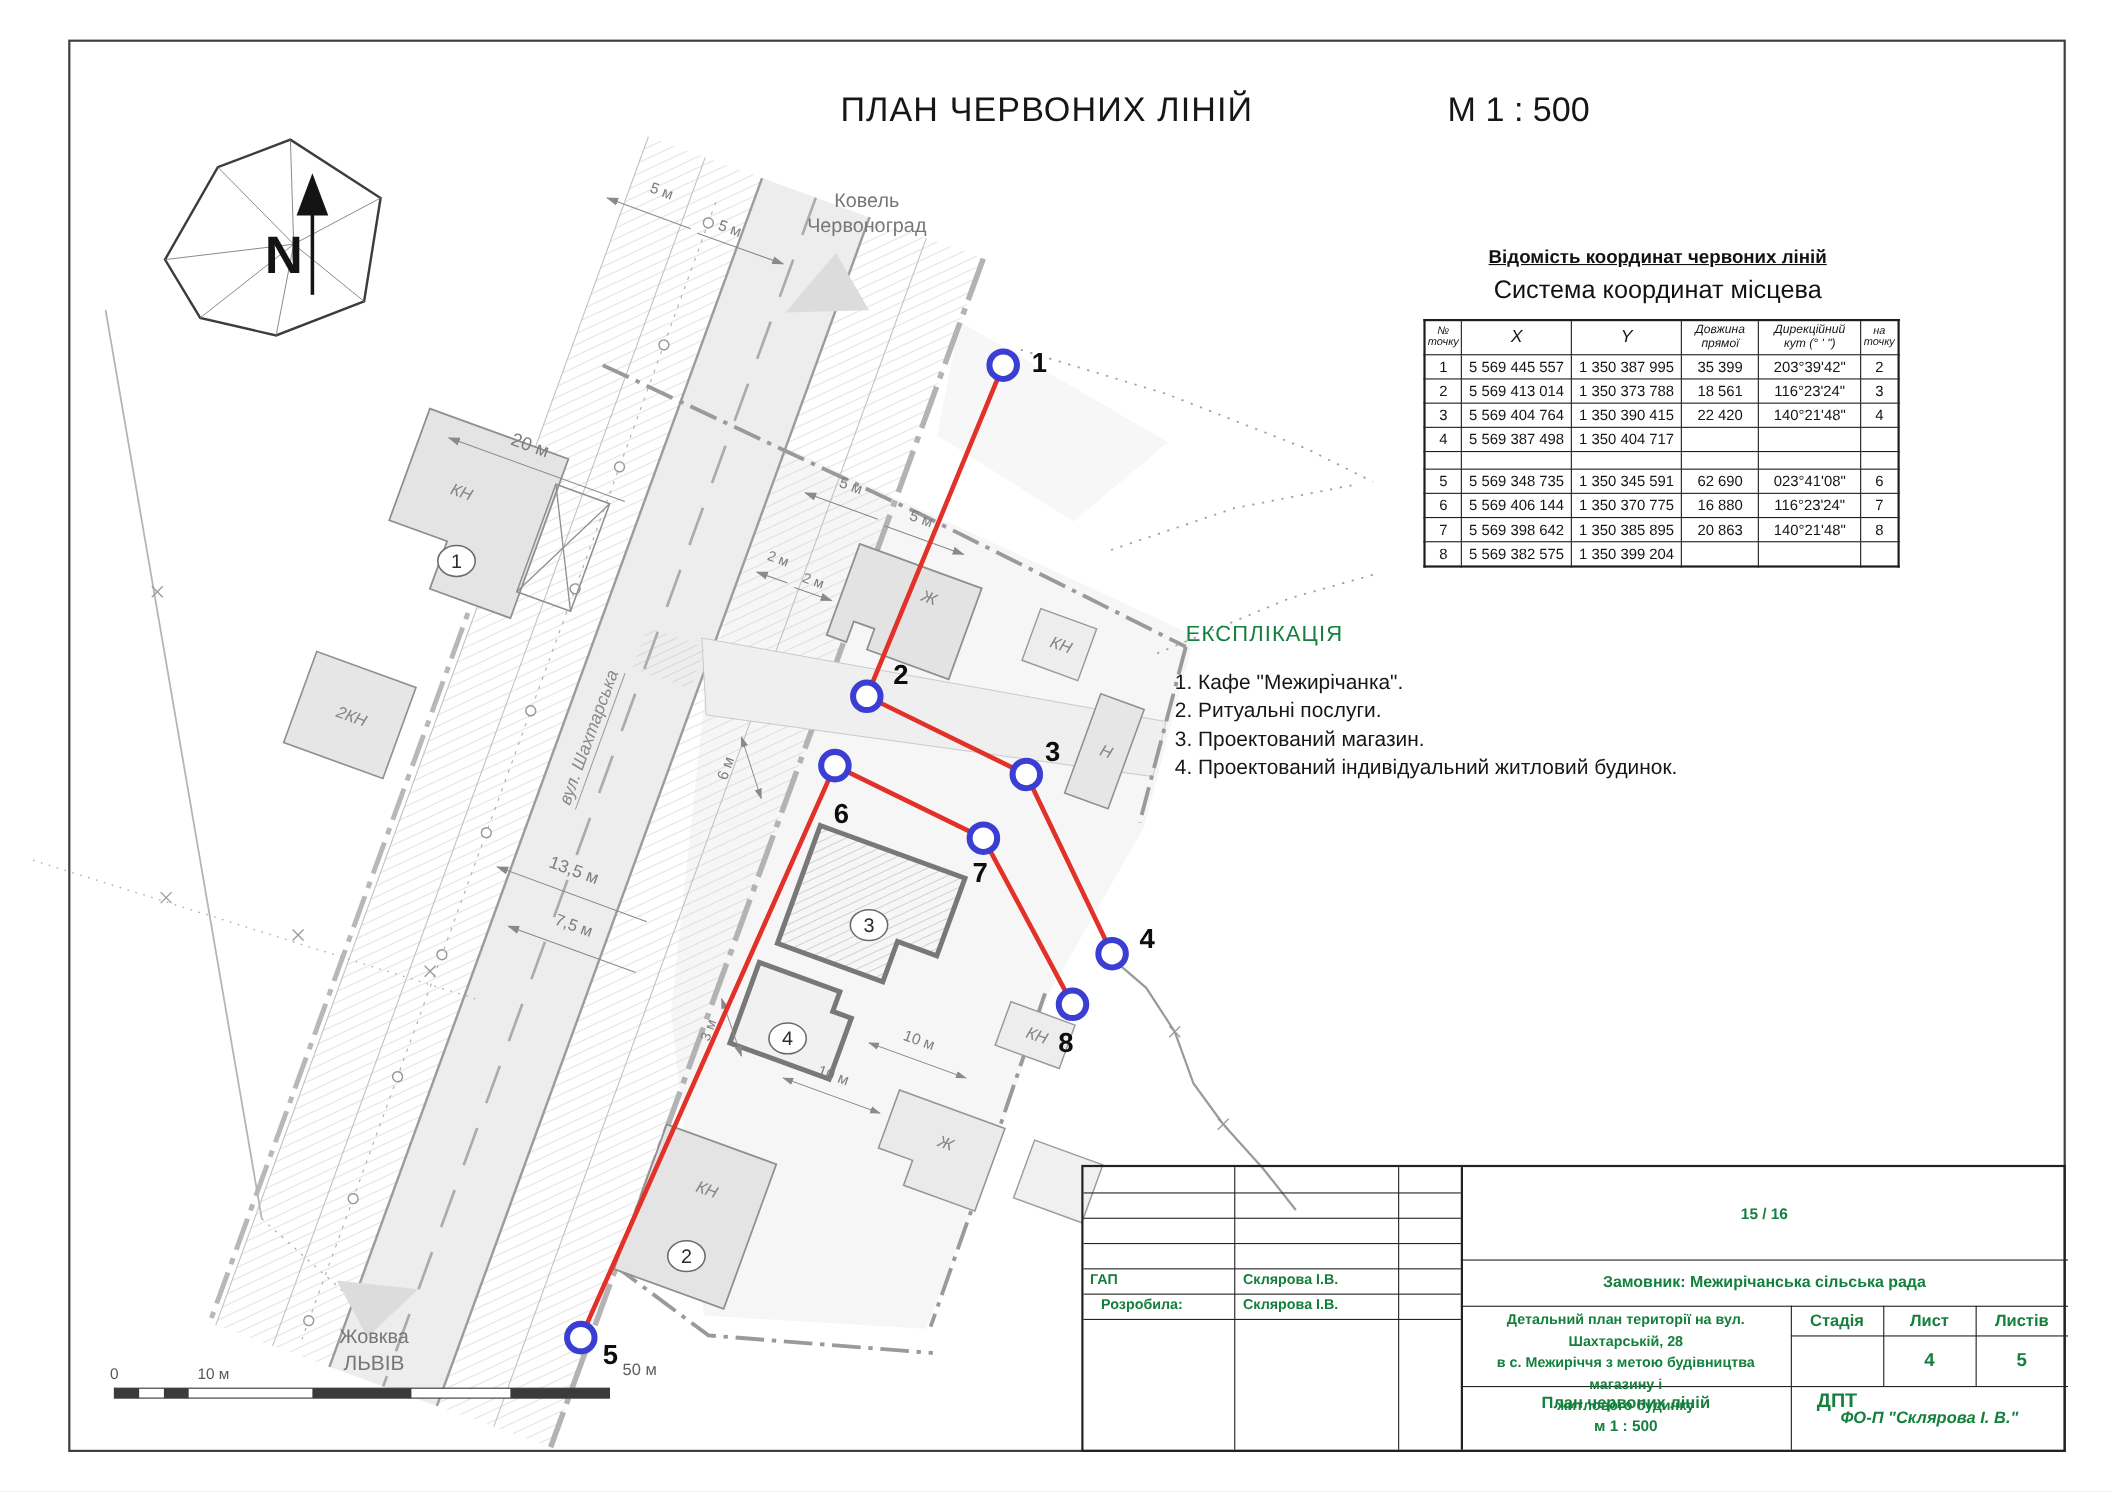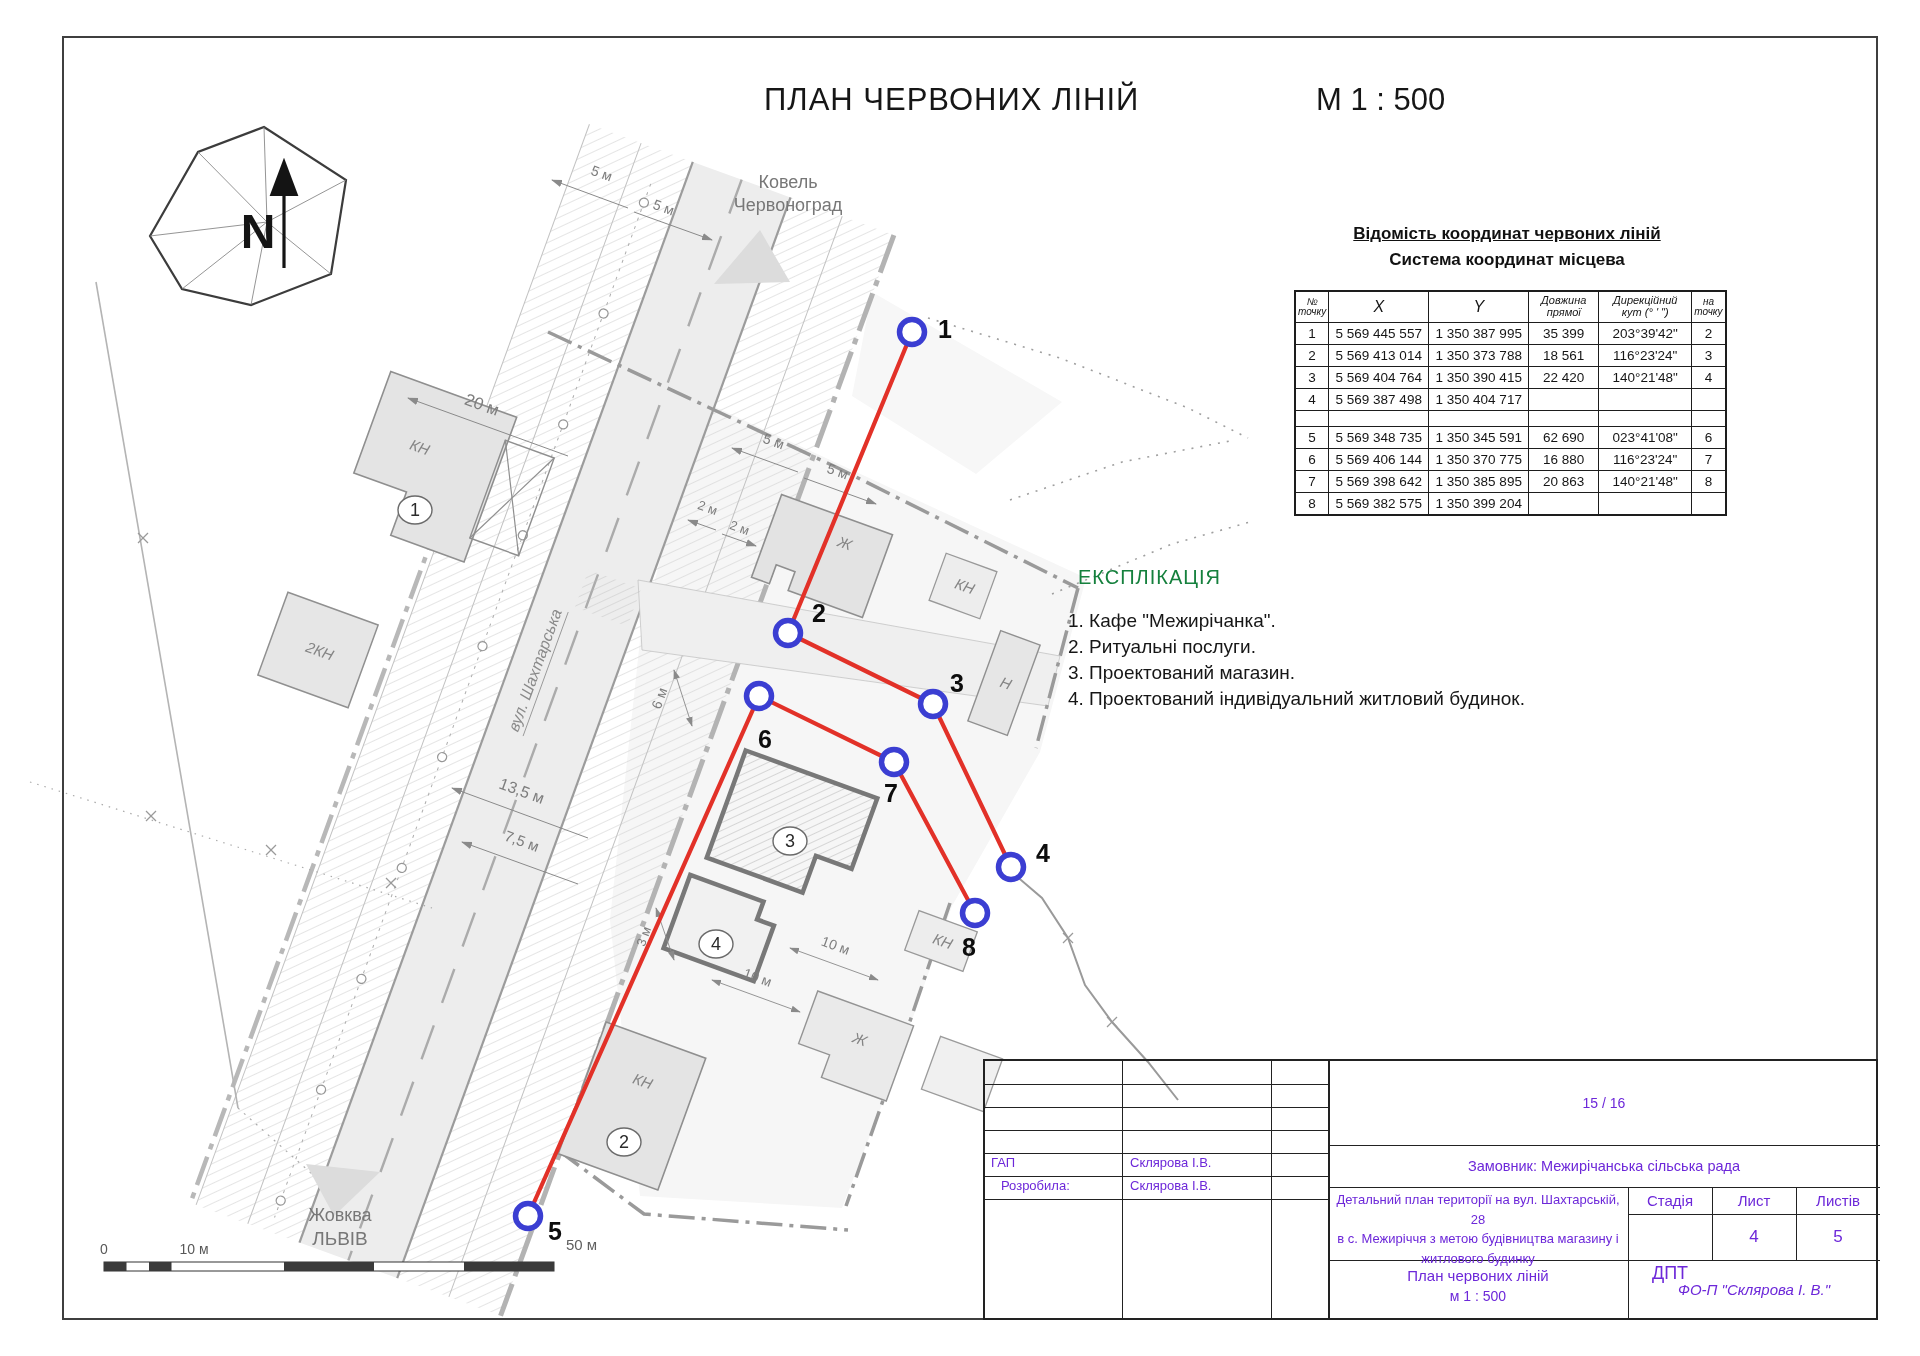--- a/index.html
+++ b/index.html
@@ -5,37 +5,37 @@
   html,body{margin:0;padding:0;background:#e9e9e9;}
   .sheet{position:relative;width:1920px;height:1356px;background:#ffffff;
          font-family:"Liberation Sans",sans-serif;overflow:hidden;}
   .abs{position:absolute;}
   .frame{left:62px;top:36px;width:1812px;height:1280px;border:2px solid #3f3f3f;}
   .map-svg{left:0;top:0;}
   .sheet-title{top:82px;left:764px;font-size:31px;letter-spacing:1px;color:#161616;white-space:nowrap;}
   .sheet-scale{top:82px;left:1316px;font-size:31px;color:#161616;white-space:nowrap;}
   .tbl-heading{top:224px;left:1294px;width:426px;text-align:center;font-size:17px;font-weight:bold;
                text-decoration:underline;color:#111;}
-  .tbl-sub{top:250px;left:1294px;width:426px;text-align:center;font-size:17px;color:#111;font-weight:bold;}
+  .tbl-sub{top:250px;left:1294px;width:426px;text-align:center;font-size:23px;color:#111;}
   table.coords{position:absolute;left:1294px;top:290px;border-collapse:collapse;table-layout:fixed;
                font-size:13.5px;color:#151515;}
   table.coords th,table.coords td{border:1px solid #1d1d1d;padding:0 2px;text-align:center;
                overflow:hidden;white-space:nowrap;}
   table.coords{border:2px solid #1d1d1d;}
   table.coords th{font-weight:normal;font-style:italic;white-space:pre-line;line-height:1.05;
                font-size:11px;height:30px;}
   table.coords th.xy{font-size:16px;}
   table.coords th.num,table.coords th.to{font-size:10px;}
   table.coords td{height:21px;}
   table.coords tr.gap td{height:15px;}
   .expl-heading{top:566px;left:1078px;font-size:20px;letter-spacing:1px;color:#15803d;}
   .expl-items{top:608px;left:1068px;font-size:19px;color:#161616;line-height:26px;white-space:pre-line;}
   
   .tb{left:983px;top:1059px;width:895px;height:261px;border:2px solid #222;box-sizing:border-box;}
-  .tb .cell{position:absolute;box-sizing:border-box;color:#6d28d9;}
+  .tb .cell{position:absolute;box-sizing:border-box;color:#15803d;font-weight:bold;}
   .tb .vline{position:absolute;top:0;width:0;border-left:1px solid #222;height:257px;}
   .tb .hline{position:absolute;left:0;height:0;border-top:1px solid #222;}
   .ctr{display:flex;align-items:center;justify-content:center;text-align:center;}
 </style>
 </head>
 <body>
 
 <div class="sheet">
 
   <div class="abs frame"></div>

